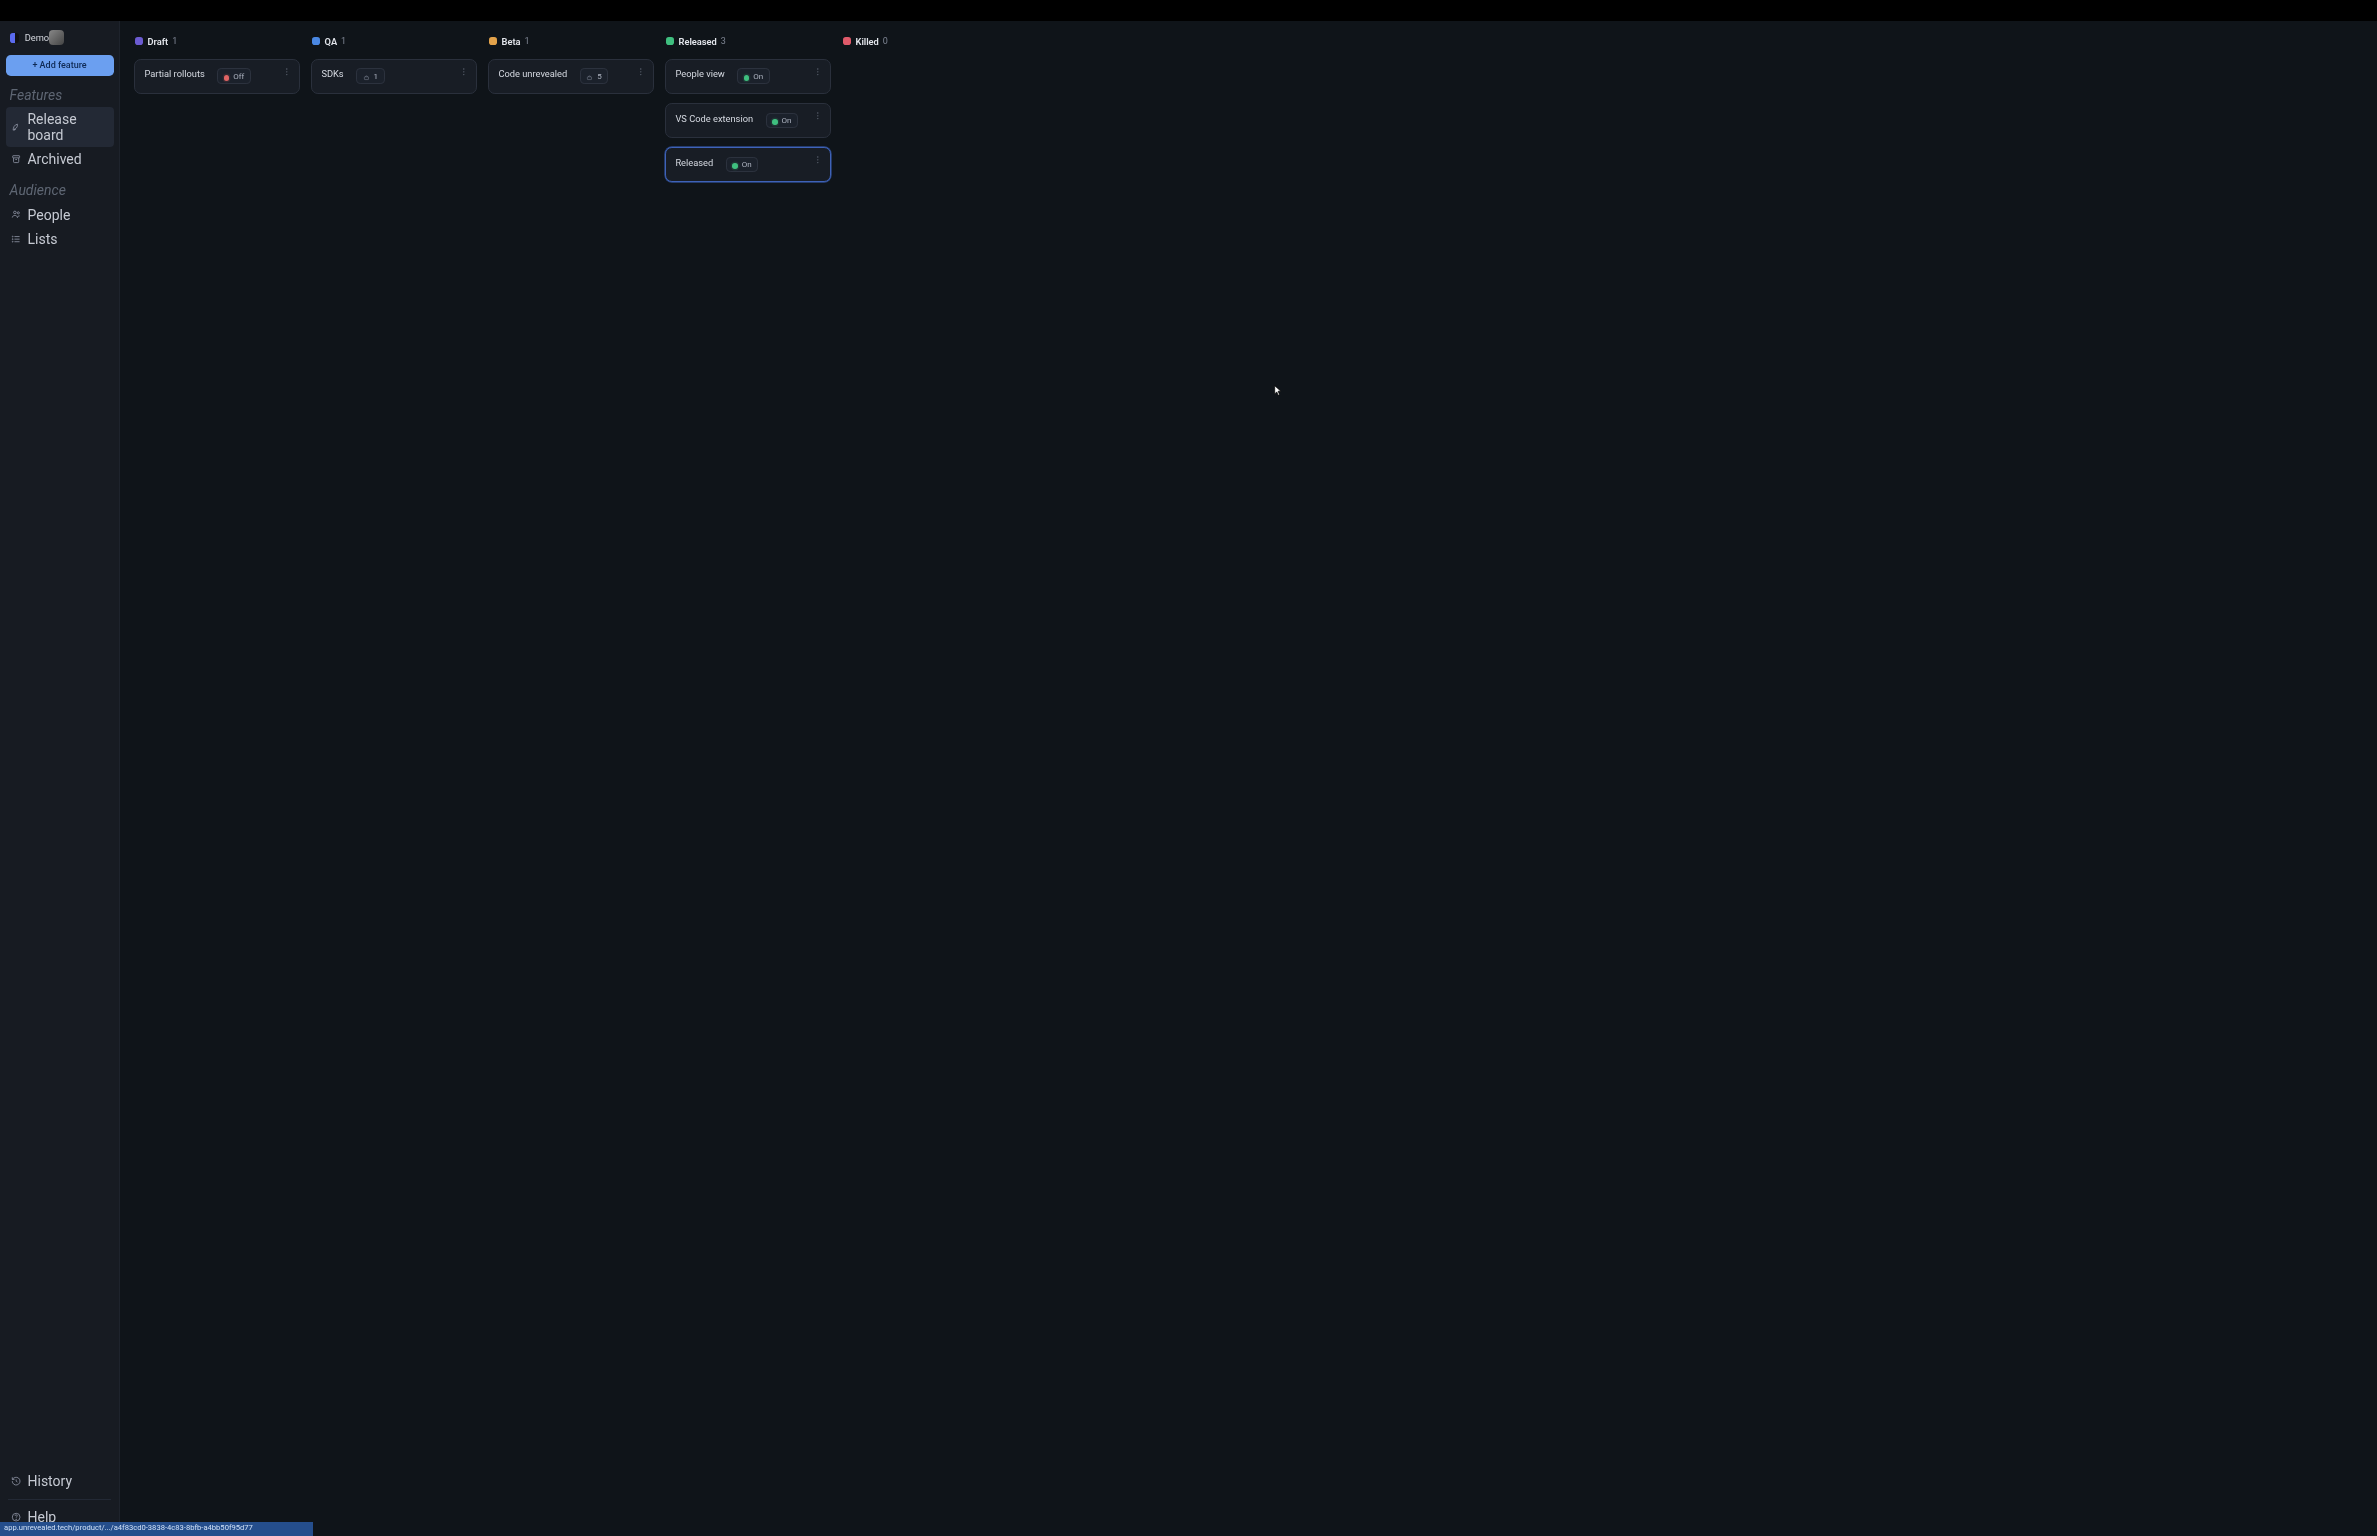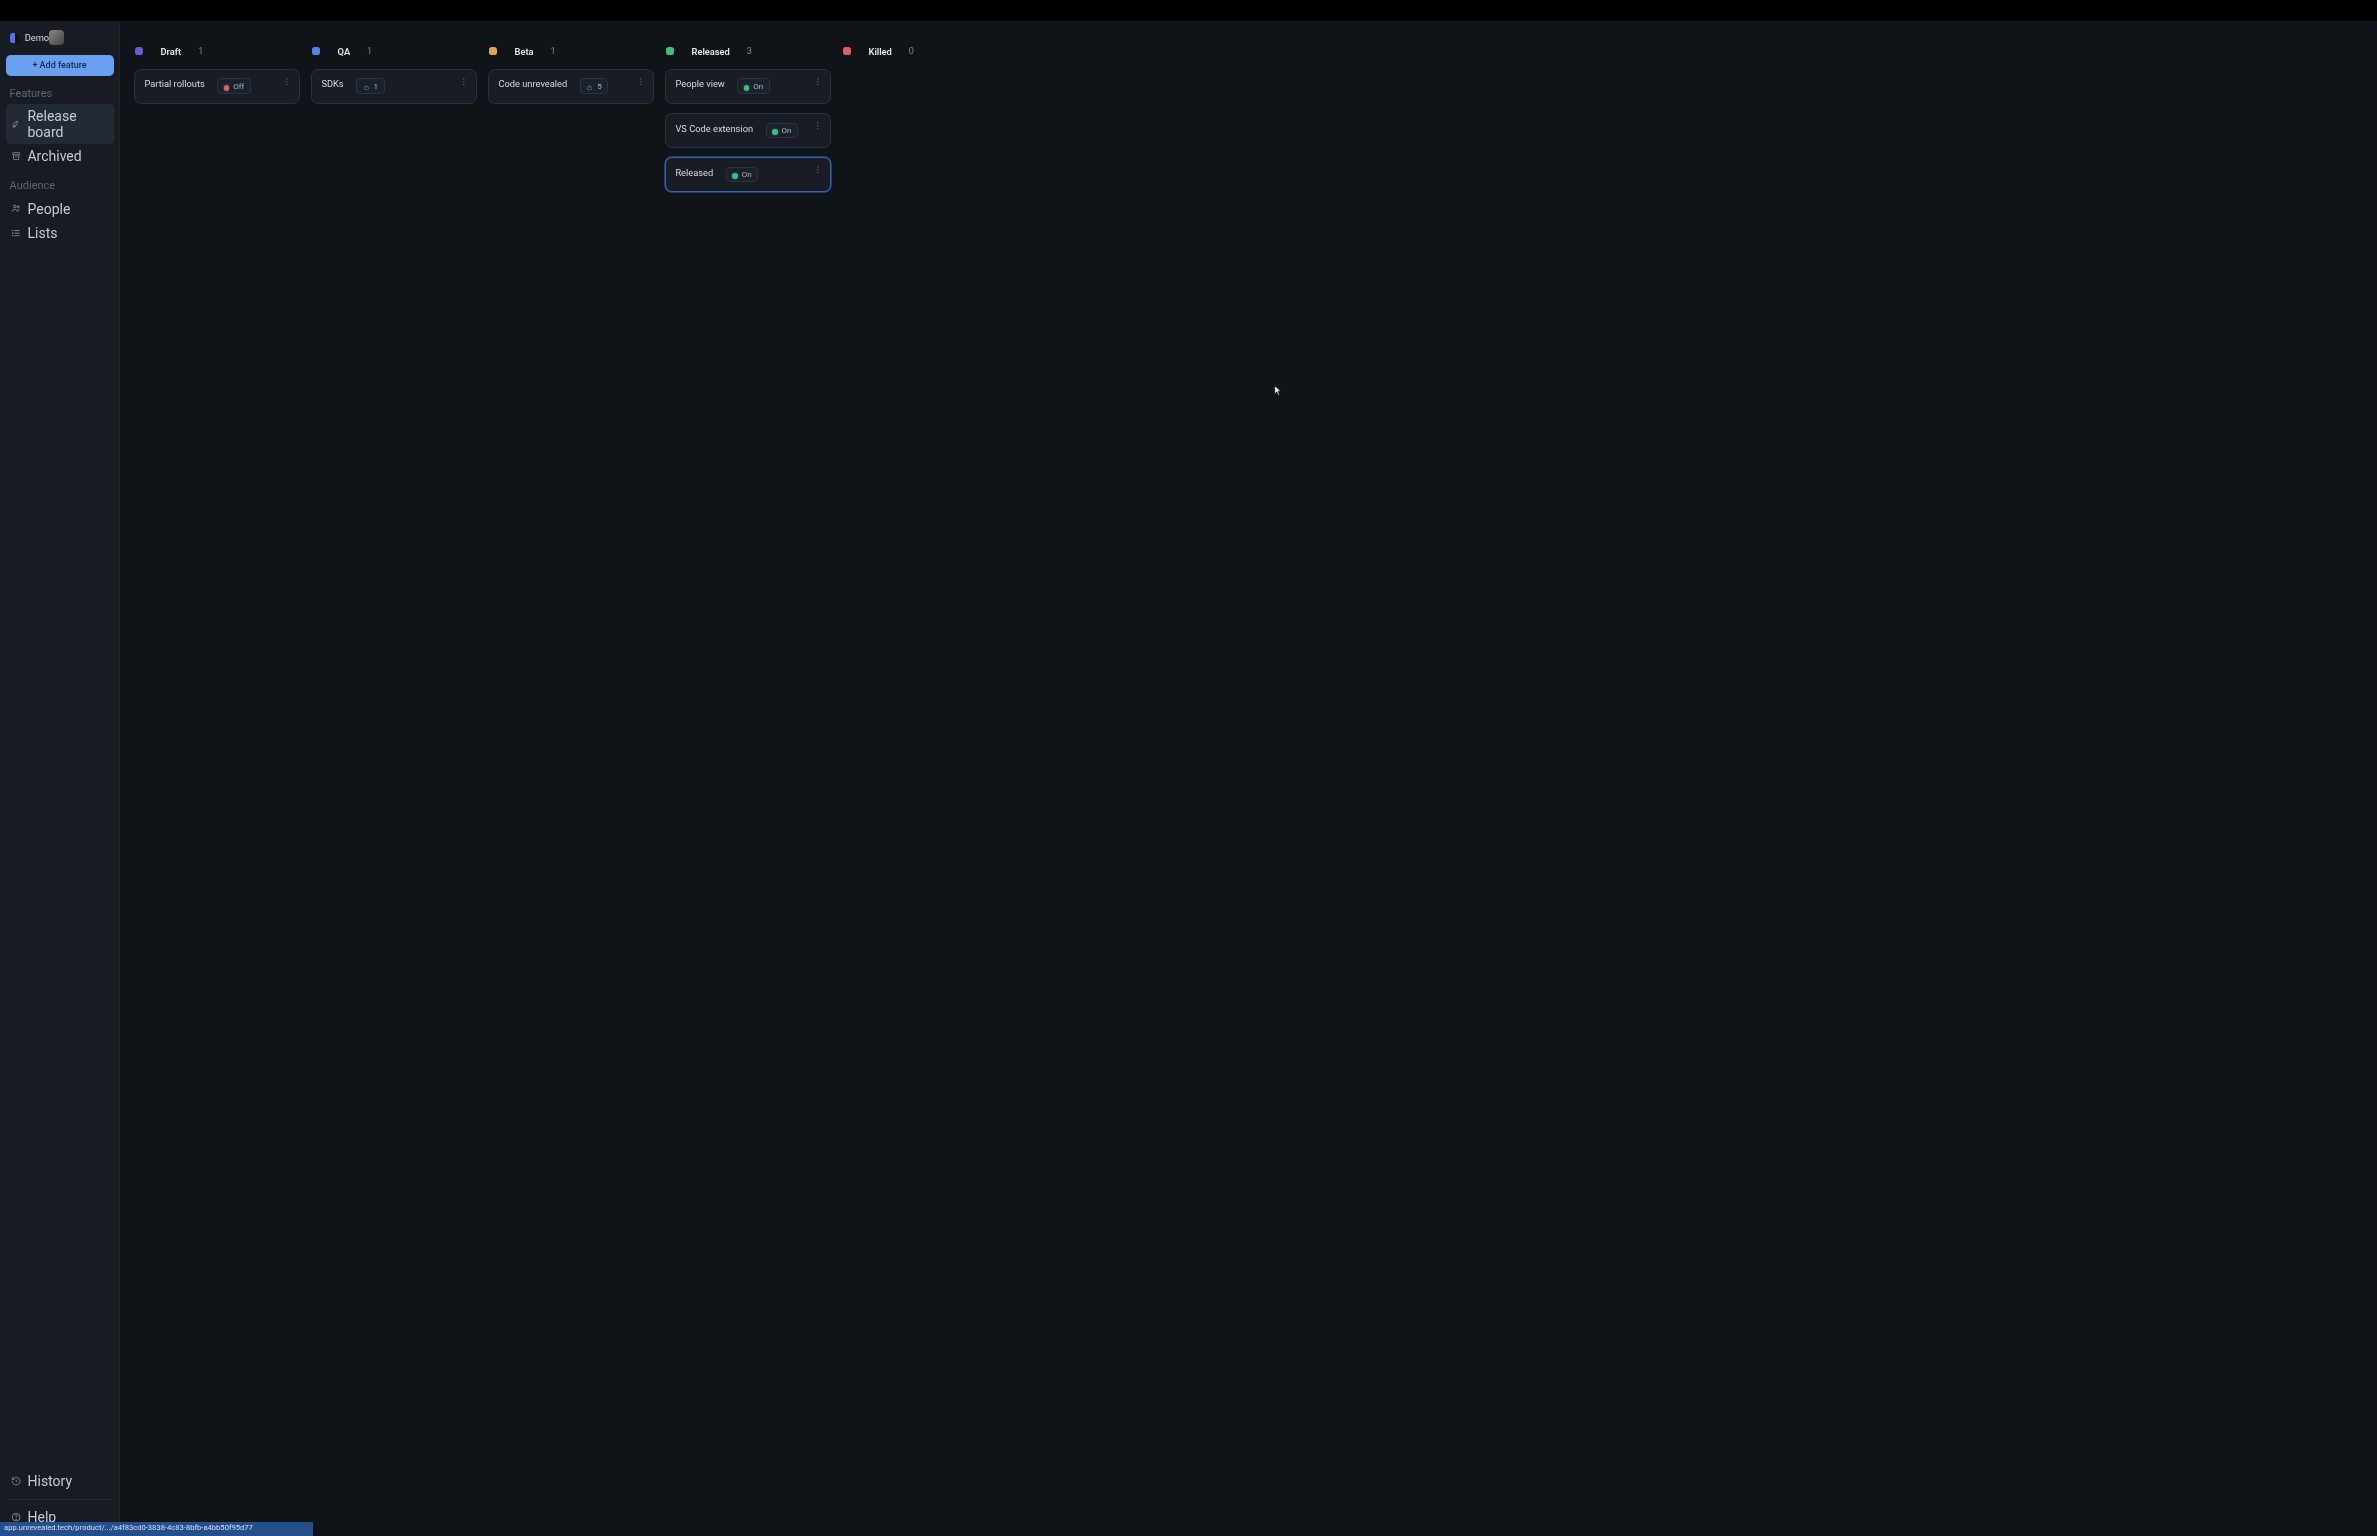--- a/index.html
+++ b/index.html
@@ -13,32 +13,32 @@
   .ws-left { display:flex; align-items:center; gap:5.5px; cursor:pointer;}
   .ws-icon { width:9.6px; height:9.6px; border-radius:2.8px; background:linear-gradient(90deg,#5b6bee 50%,#111 50%);}
   .ws-name { font-size:9.3px; color:#d4d7de;}
   .avatar { width:15px; height:15px; border-radius:4.1px; background:linear-gradient(135deg,#888,#444); display:inline-block;}
   .add-btn { background:#5b8def; color:#0b1220; font-weight:500; font-size:9px; border:none; border-radius:4.8px; padding:5.5px 0; width:100%; cursor:pointer; color:#10244a;}
   .add-btn { color:#0d1c3a; }
   .add-btn span{ color:#0f2a55;}
   .add-btn{ color:#123; }
   .add-btn{ color:#0e2447; }
   .add-btn{ background:#6b9ff0; color:#10254b; }
-  .section-heading { font-size:11px; color:#5e6673; padding:11px 4.1px 4.1px;}
+  .section-heading { font-size:14px; color:#5e6673; padding:11px 4.1px 4.1px;font-style:italic;}
   .nav-item { display:flex; align-items:center; gap:6.2px; padding:4.1px 5.5px; border-radius:4.1px; font-size:14px; color:#c6cad3; cursor:pointer;}
   .nav-item.active { background:#232935;}
   .nav-item .nicon{ width:10.3px; height:10.3px; display:flex; align-items:center; justify-content:center; color:#8a90a0;}
   .sidebar-bottom{ margin-top:auto; }
   .divider{ height:0.7px; background:#232935; margin:5.5px 2.8px;}
   .status-banner{ position:absolute; left:0; bottom:0; right:-194px; height:14px; background:#254e8c; color:#cfe0f7; font-size:7.6px; line-height:12.4px; padding:0 4.1px; white-space:nowrap; overflow:hidden;}
 
   
   .board{ flex:1; overflow:auto; padding:12.4px 13.8px; display:flex; gap:11px; align-items:flex-start;}
   .column{ width:166px; flex:0 0 166px; display:flex; flex-direction:column; gap:9.6px;}
-  .col-header{ display:flex; align-items:center; gap:17px; padding:2.8px 1.4px 2.8px 1.4px;margin-top:10px;}
+  .col-header{ display:flex; align-items:center; gap:4px; padding:2.8px 1.4px 2.8px 1.4px;}
   .dot{ width:8.3px; height:8.3px; border-radius:2.8px;}
   .col-title{ font-size:9.3px; font-weight:600; color:#e3e6ec;}
   .col-count{ font-size:9px; color:#7f8694;}
   .card{ background:#181d25; border:0.7px solid #2a303c; border-radius:6.9px; padding:8.3px 9.6px 9px; display:flex; flex-direction:row; gap:12.4px; position:relative; cursor:pointer;}
   .card.selected{ border-color:#3f62b8; box-shadow:0 0 0 0.7px #2d4a8a;}
   .card-title{ font-size:9.3px; color:#d6dae2;}
   .card-menu{ position:absolute; top:5.5px; right:5.5px; width:12.4px; height:12.4px; display:flex; align-items:center; justify-content:center; color:#646b79; cursor:pointer;}
   .badge{ display:inline-flex; align-items:flex-end; gap:4.1px; font-size:8px; padding:2.1px 5.5px; border-radius:4.1px; border:0.7px solid #2c323e; background:#1b212b; color:#aeb4c1; width:fit-content;}
   .bdot{ width:5.5px; height:5.5px; border-radius:50%;}
   .bdot.on{ background:#3fbf7f; box-shadow:0 0 0 1.4px rgba(63,191,127,.12);}

